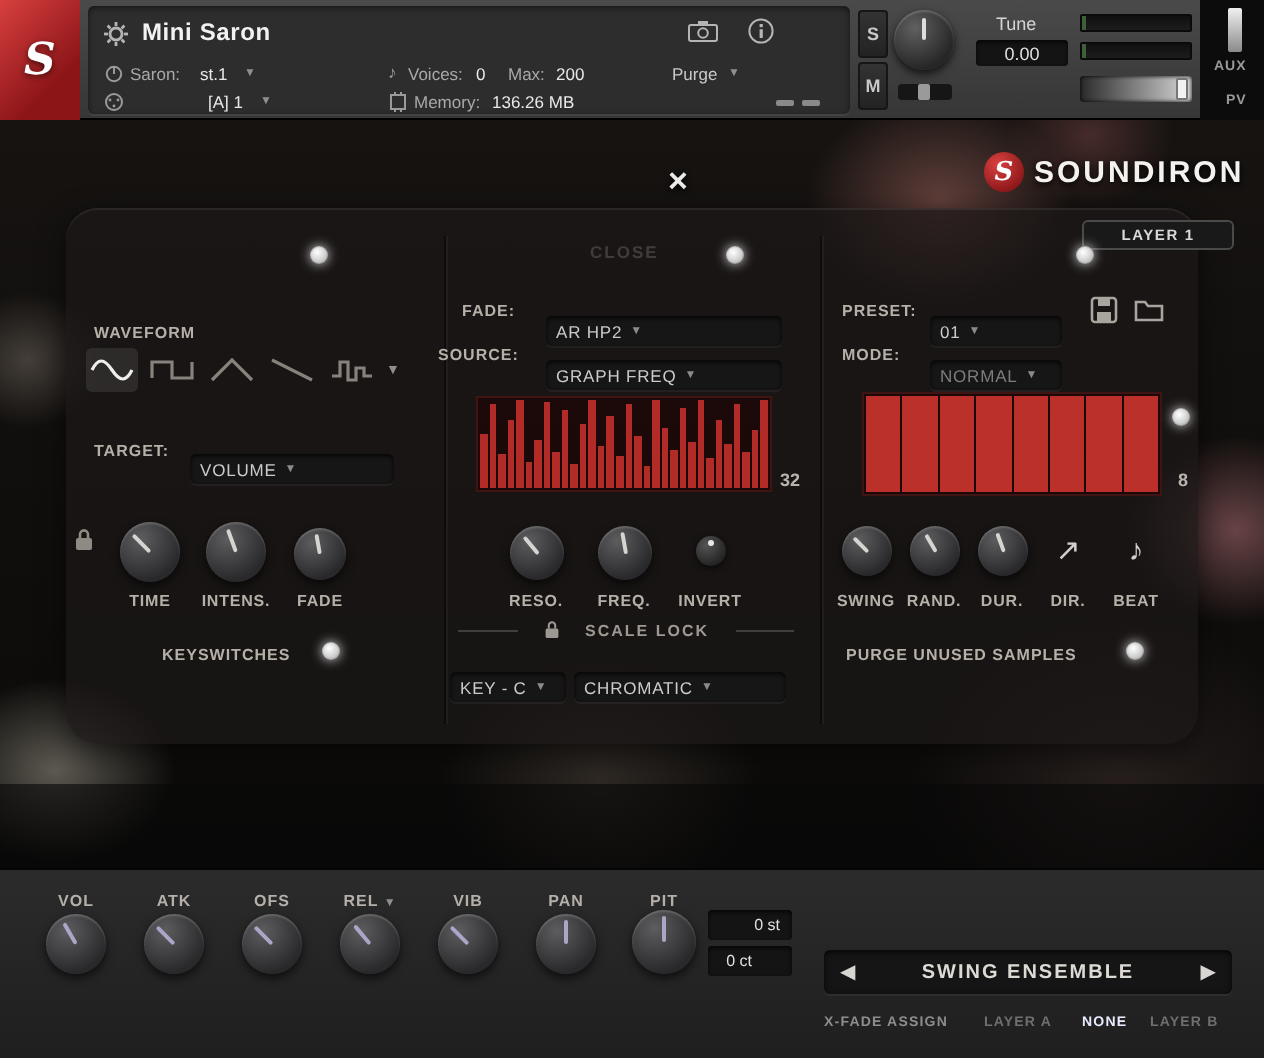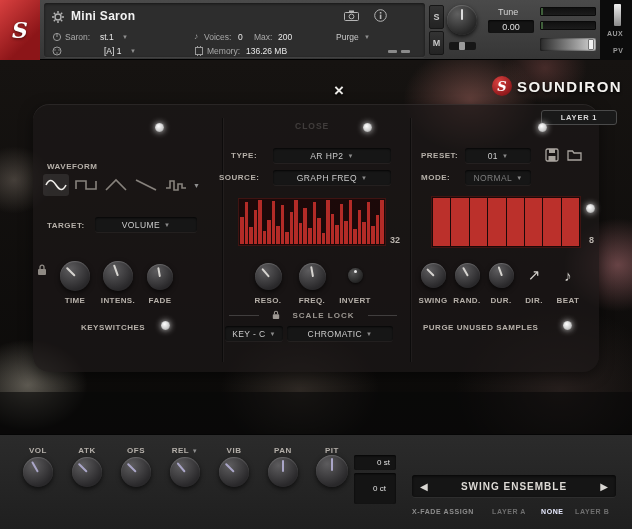--- a/index.html
+++ b/index.html
@@ -70,22 +70,22 @@
   
   #panel { position:absolute; left:33px; top:104px; width:566px; height:268px; border-radius:16px;
     background: rgba(28,24,23,.72); box-shadow: inset 0 1px 0 rgba(255,255,255,.07), 0 4px 14px rgba(0,0,0,.5); }
   .col-div { position:absolute; top:14px; width:1px; height:244px; background:rgba(0,0,0,.45); box-shadow:1px 0 0 rgba(255,255,255,.04); }
   .sect-title { position:absolute; font-size:15px; font-weight:bold; color:#eae6e1; letter-spacing:2.5px; text-shadow:0 1px 3px #000; text-align:center; }
   .led { position:absolute; width:9px; height:9px; border-radius:50%;
     background: radial-gradient(circle at 40% 35%, #ffffff, #cfcfcf 55%, #9a9a9a);
     box-shadow: 0 0 6px rgba(255,255,255,.85), inset 0 0 1px #777; }
   .lbl { position:absolute; font-size:8px; font-weight:bold; color:#b6b0a9; letter-spacing:.5px; white-space:nowrap; }
   .dd { position:absolute; height:15px; background:#161616; border-radius:3px; color:#cbcbcb; font-size:8.5px;
-    display:flex; align-items:center; justify-content:center; padding:0 5px; letter-spacing:.4px;
-    box-shadow: inset 0 1px 2px rgba(0,0,0,.8), 0 1px 0 rgba(255,255,255,.05); white-space:nowrap; }
+    display:flex; align-items:center; justify-content:flex-start; padding:0 5px; letter-spacing:.4px;
+    box-shadow: inset 0 1px 2px rgba(0,0,0,.8), 0 1px 0 rgba(255,255,255,.05); white-space:nowrap;margin-top:10px; }
   .dd .arr { color:#8a8a8a; font-size:6px; margin-left:4px; }
   .dd.dim span:first-child { color:#7d7d7d; }
   .knob { position:absolute; border-radius:50%;
     background: radial-gradient(circle at 35% 28%, #5d5c5e, #29282a 72%);
     box-shadow: 0 2px 5px rgba(0,0,0,.65), inset 0 1px 1px rgba(255,255,255,.18); }
   .knob::after { content:""; position:absolute; left:calc(50% - 1px); bottom:50%; width:2px; height:40%;
     background:#d6d4d0; transform-origin:50% 100%; transform:rotate(var(--rot,0deg)); border-radius:1px; }
   .knob.purple::after { background:#aaa6c8; }
   .mini-knob { position:absolute; width:15px; height:15px; border-radius:50%;
     background: radial-gradient(circle at 35% 30%, #555, #222 75%); box-shadow:0 1px 3px rgba(0,0,0,.7); }
@@ -288,21 +288,21 @@
     <div class="knob" style="left:114px;top:160px;width:26px;height:26px;--rot:-10deg"></div>
     <span class="knob-label" style="left:20px;top:192px">TIME</span>
     <span class="knob-label" style="left:63px;top:192px">INTENS.</span>
     <span class="knob-label" style="left:105px;top:192px">FADE</span>
 
     <span class="lbl" style="left:48px;top:219px">KEYSWITCHES</span>
     <div class="led" style="left:128px;top:217px"></div>
 
     <div class="led" style="left:330px;top:19px"></div>
 
-    <span class="lbl" style="left:198px;top:47px">TYPE:</span>
+    <span class="lbl" style="left:198px;top:47px">FADE:</span>
     <div class="dd" style="left:240px;top:44px;width:118px">
       <span>AR HP2</span>
         <span class="arr">▼</span>
     </div>
     <span class="lbl" style="left:186px;top:69px">SOURCE:</span>
     <div class="dd" style="left:240px;top:66px;width:118px">
       <span>GRAPH FREQ</span>
         <span class="arr">▼</span>
     </div>
 
@@ -457,21 +457,21 @@
 
     <div class="knob purple" style="left:23px;top:22px;width:30px;height:30px;--rot:-30deg"></div>
     <div class="knob purple" style="left:72px;top:22px;width:30px;height:30px;--rot:-45deg"></div>
     <div class="knob purple" style="left:121px;top:22px;width:30px;height:30px;--rot:-45deg"></div>
     <div class="knob purple" style="left:170px;top:22px;width:30px;height:30px;--rot:-40deg"></div>
     <div class="knob purple" style="left:219px;top:22px;width:30px;height:30px;--rot:-45deg"></div>
     <div class="knob purple" style="left:268px;top:22px;width:30px;height:30px;--rot:0deg"></div>
     <div class="knob purple" style="left:316px;top:20px;width:32px;height:32px;--rot:0deg"></div>
 
     <div class="valuebox" style="left:354px;top:20px;width:42px;height:15px;justify-content:flex-end;padding-right:6px;font-size:8px">0 st</div>
-    <div class="valuebox" style="left:354px;top:38px;width:42px;height:31px;justify-content:flex-end;padding-right:10px;font-size:8px">0 ct</div>
+    <div class="valuebox" style="left:354px;top:38px;width:42px;height:15px;justify-content:flex-end;padding-right:20px;font-size:8px">0 ct</div>
 
     <div class="artic">
       <span class="aarr">◀</span>
       <span class="aname">SWING ENSEMBLE</span>
       <span class="aarr">▶</span>
     </div>
 
     <span class="xopt dim" style="left:412px;top:73px;color:#8d8d8d">X-FADE ASSIGN</span>
     <span class="xopt dim" style="left:492px;top:73px">LAYER A</span>
     <span class="xopt sel" style="left:541px;top:73px">NONE</span>

